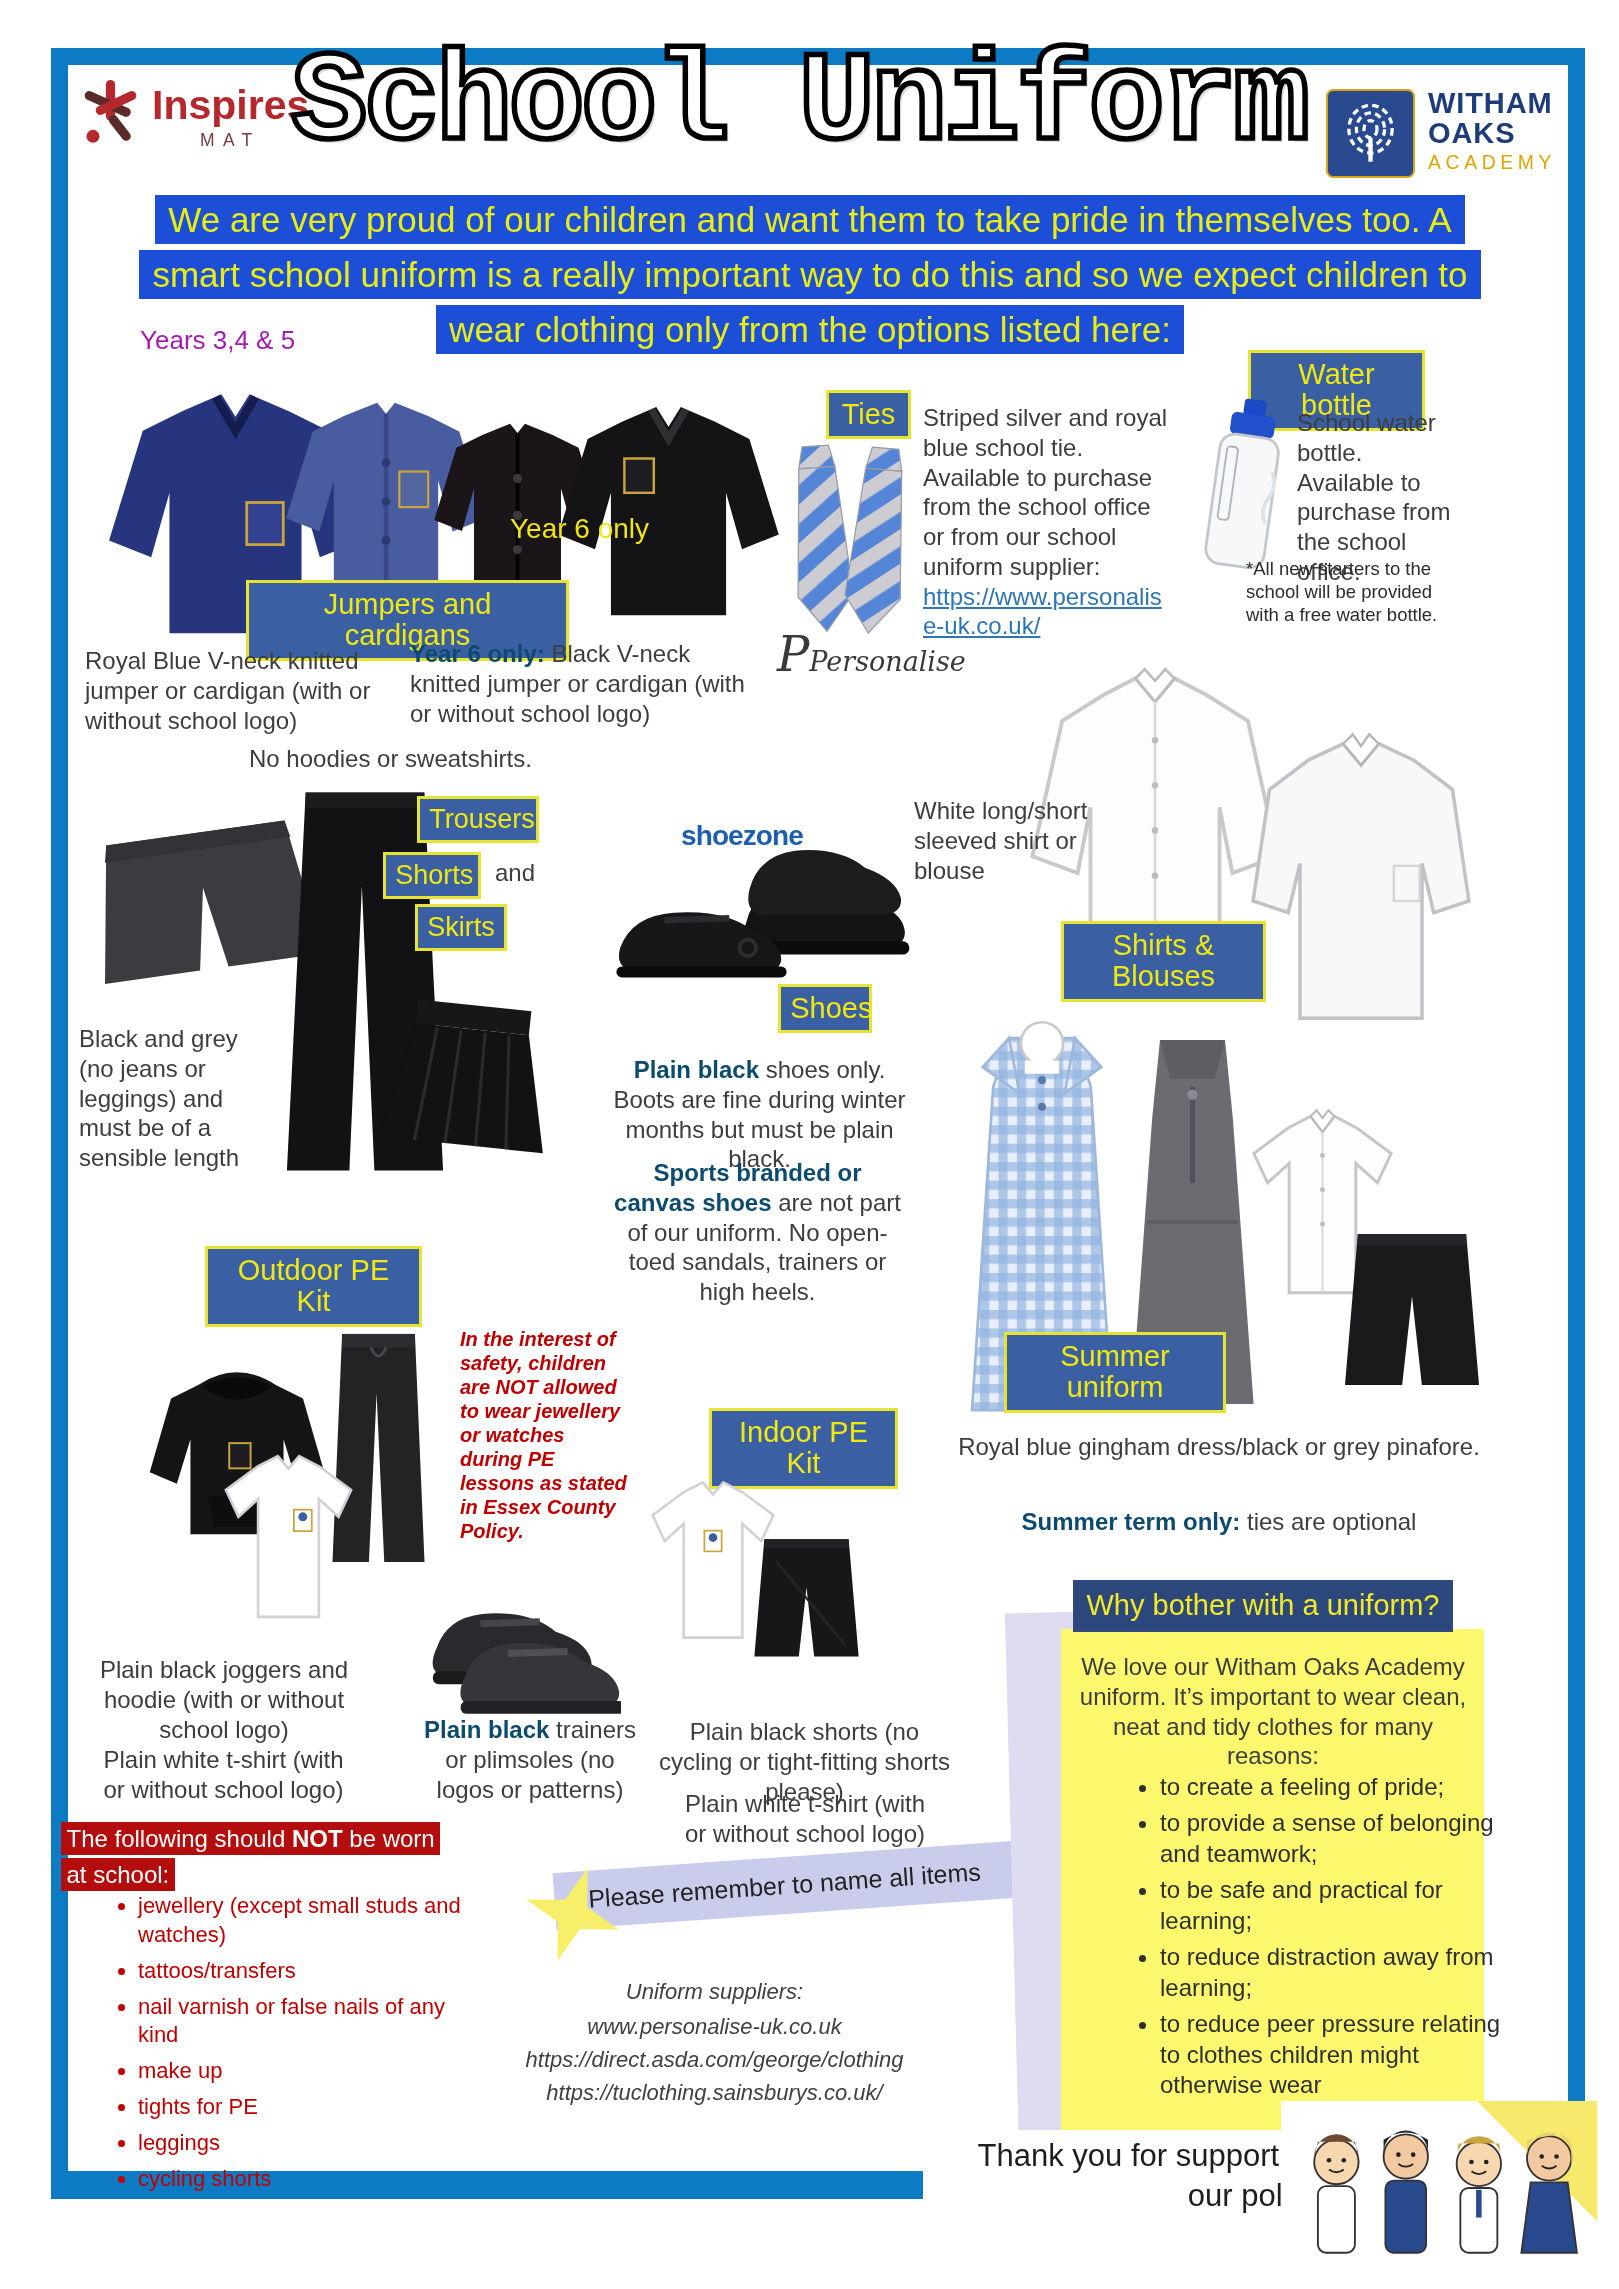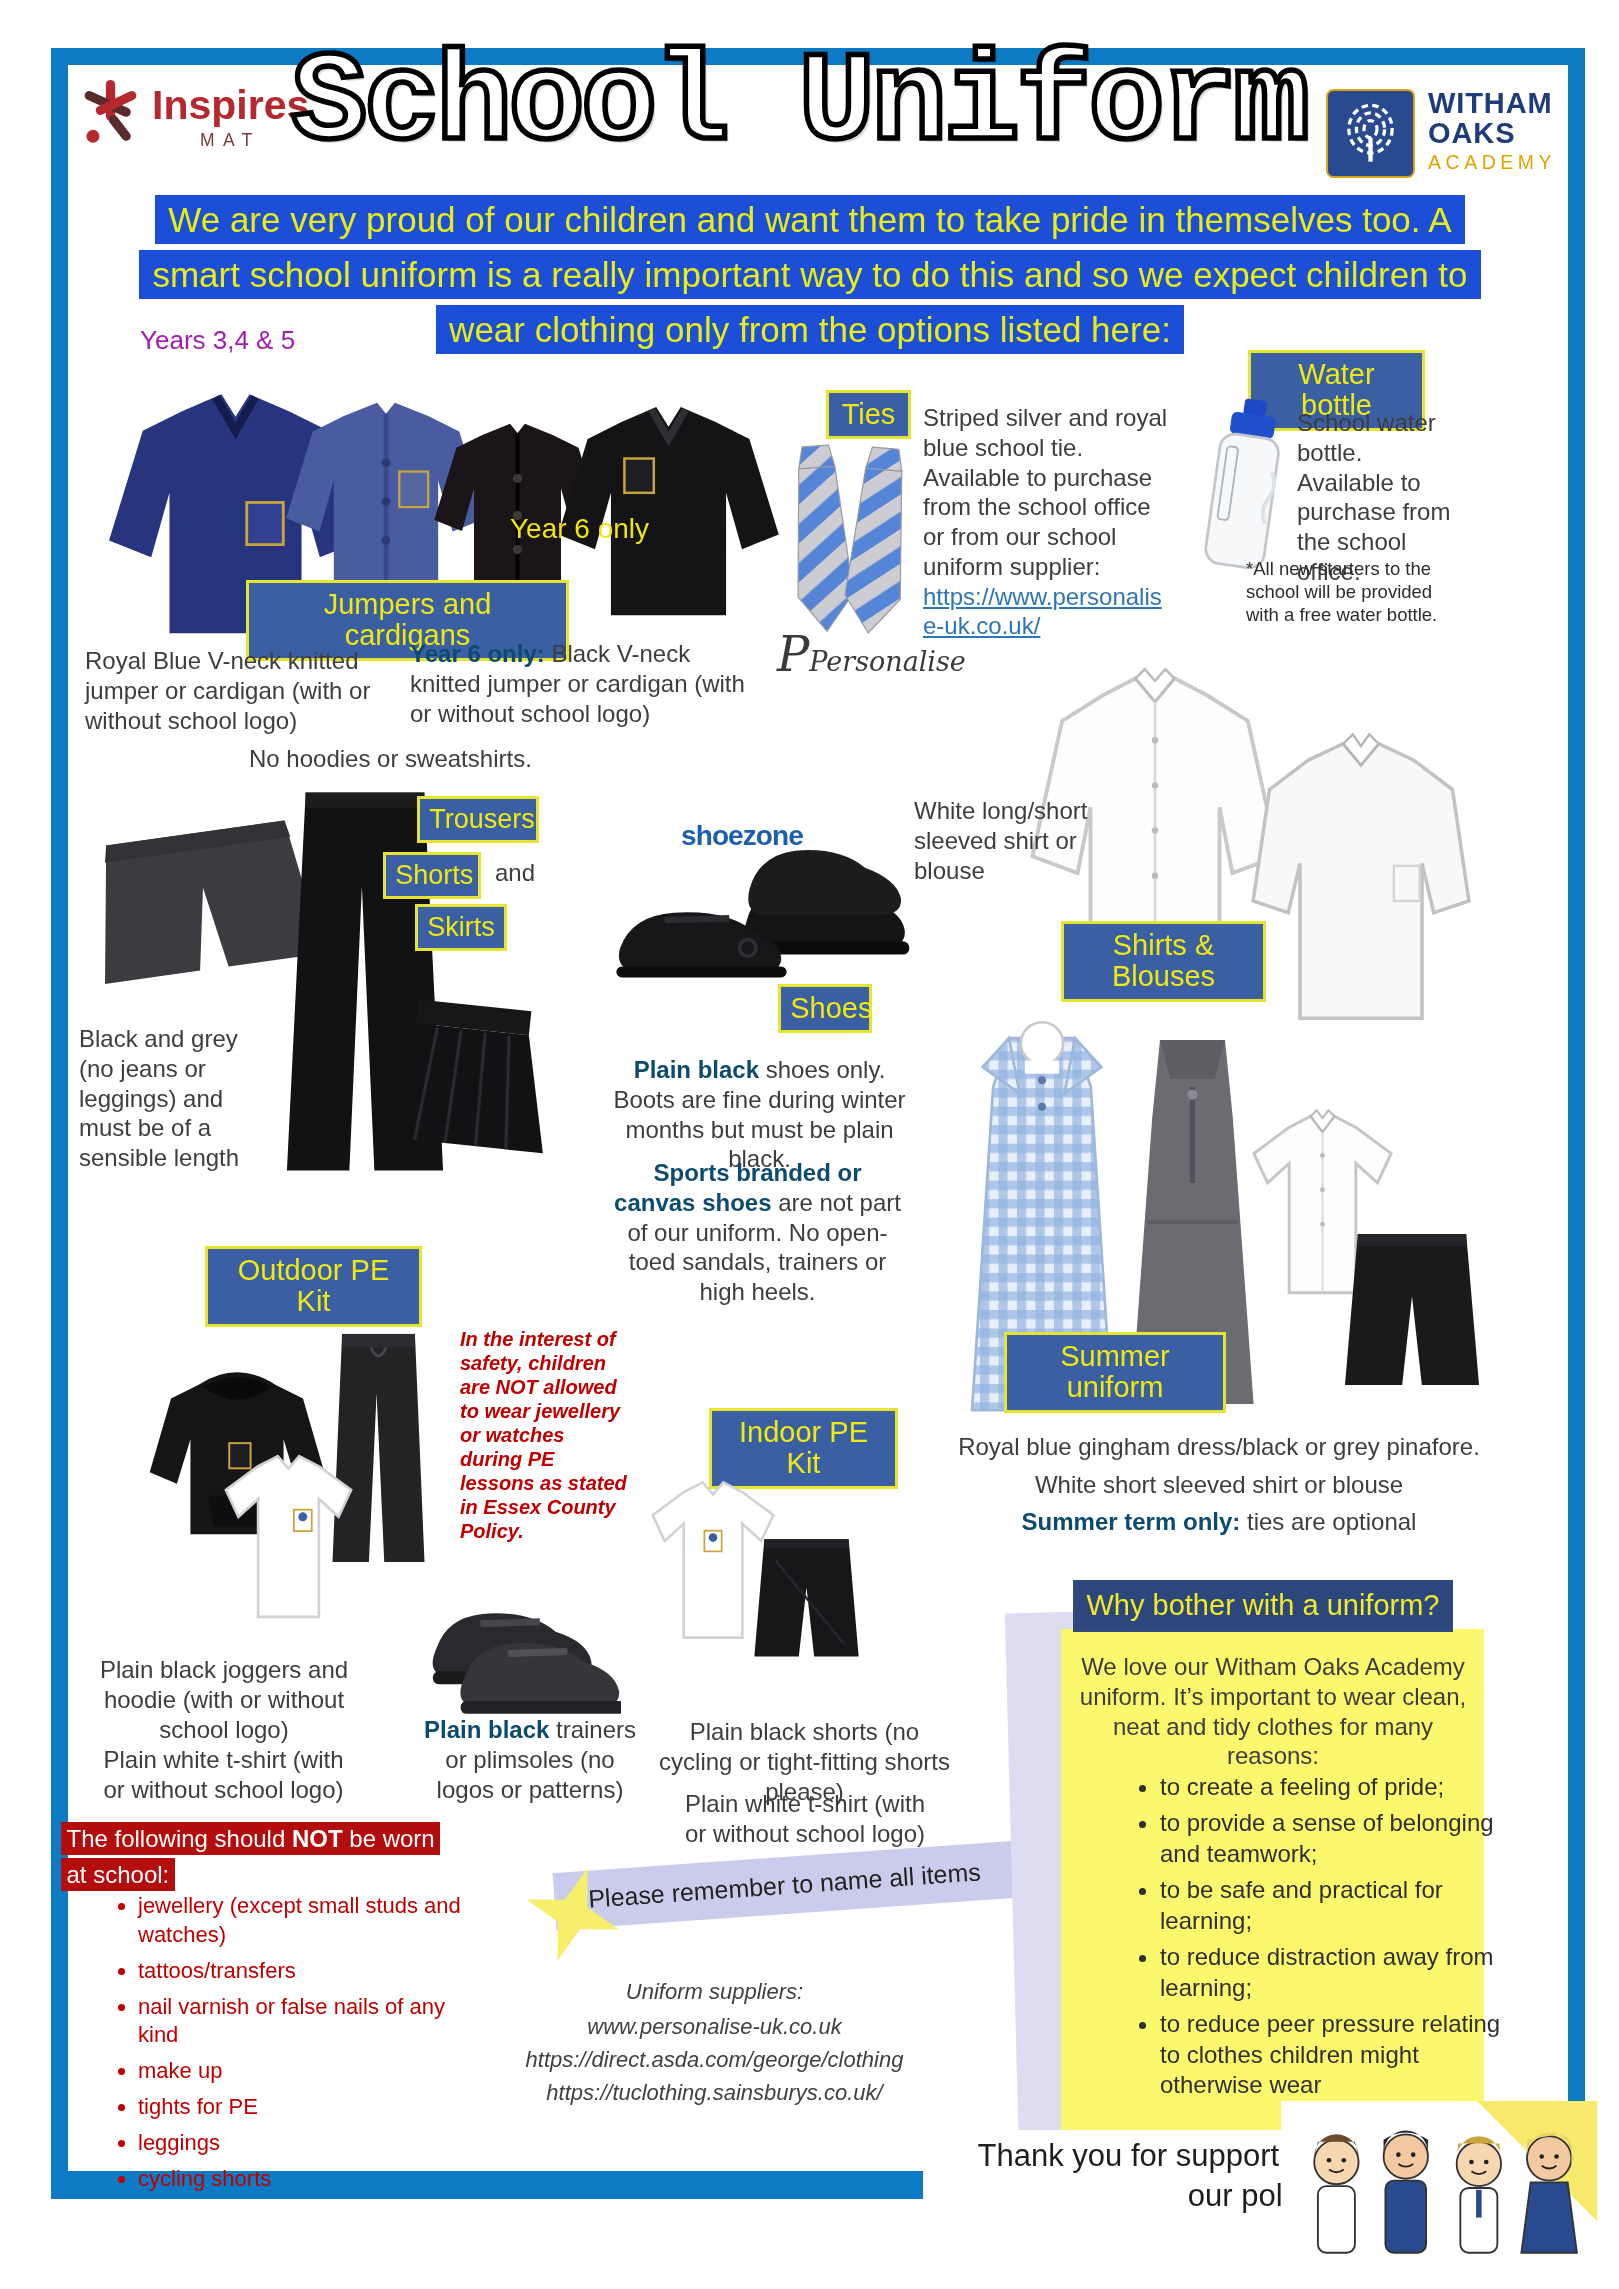--- a/index.html
+++ b/index.html
@@ -307,21 +307,20 @@
     </svg>
   </div>
   <div class="abs" style="left:1343px;top:1207px;width:138px;height:208px;">
     <svg viewBox="0 0 140 180" width="100%" height="100%">
       <path d="M15,12 L125,12 L138,165 L80,165 L70,75 L60,165 L2,165 Z" fill="#1a1a1d"></path>
       <rect x="15" y="12" width="110" height="12" fill="#26262a"></rect>
     </svg>
   </div>
   <div class="abs label-box" style="left:1004px;top:1332px;width:222px;">Summer uniform</div>
   <div class="abs body-text center" style="left:949px;top:1432px;width:540px;">Royal blue gingham dress/black or grey pinafore.</div>
-  <div class="abs body-text center" style="left:949px;top:1470px;width:540px;">White short sleeved shirt or blouse</div>
   <div class="abs body-text center" style="left:949px;top:1507px;width:540px;">
     <span class="b">Summer term only:</span><span> ties are optional</span>
   </div>
 
   <div class="abs label-box" style="left:205px;top:1246px;width:217px;">Outdoor PE Kit</div>
   <div class="abs" style="left:140px;top:1318px;width:194px;height:258px;">
     <svg viewBox="0 0 200 200" width="100%" height="100%">
       <path d="M60,36 Q100,10 140,36 L168,50 L190,126 L162,138 L148,92 L148,190 L52,190 L52,92 L38,138 L10,126 L32,50 Z" fill="#151517"></path>
       <path d="M64,38 Q100,64 136,38 Q100,18 64,38 Z" fill="#0a0a0b"></path>
       <rect x="92" y="96" width="22" height="26" fill="#1d1d22" stroke="#caa43c" stroke-width="2"></rect>

